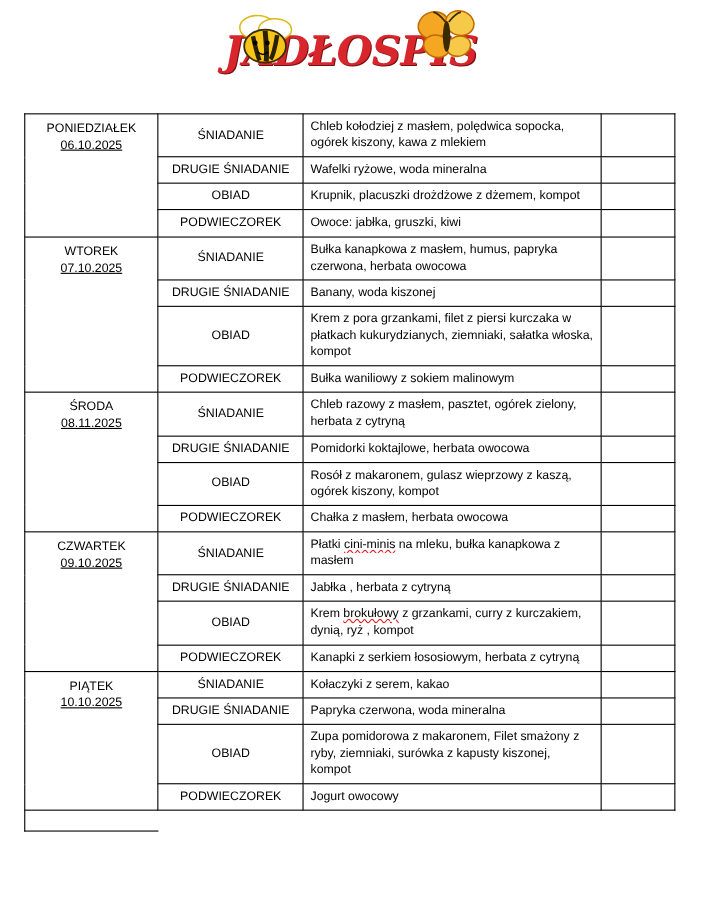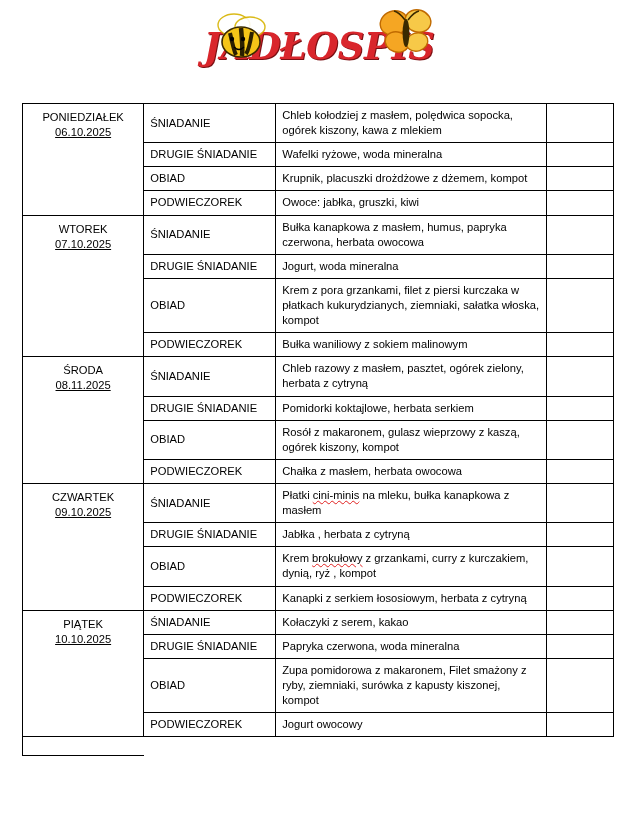--- a/index.html
+++ b/index.html
@@ -61,21 +61,21 @@
     table-layout: fixed;
   }
   .menu-table td {
     border: 1px solid #000000;
     vertical-align: middle;
     padding: 4px 6px;
     font-size: 11.2px;
     line-height: 1.35;
   }
   .col-day   { width: 112px; text-align: center; }
-  .col-meal  { width: 122px; }
+  .col-meal  { width: 122px; text-align: center; }
   .col-desc  { width: 250px; text-align: left; }
   .col-extra { width: 62px;  text-align: left; }
 
   .day-cell {
     font-size: 11.5px;
     line-height: 1.45;
   }
   .day-name { display: block; }
   .day-date { display: block; text-decoration: underline; }
   .meal-cell { font-size: 11.2px; }
@@ -161,21 +161,21 @@
         <td class="col-day day-cell" rowspan="4" style="vertical-align: top; padding-top: 6px;">
           <span class="day-name">WTOREK</span>
           <span class="day-date">07.10.2025</span>
         </td>
         <td class="col-meal meal-cell">ŚNIADANIE</td>
         <td class="col-desc">Bułka kanapkowa z masłem, humus, papryka czerwona, herbata owocowa</td>
         <td class="col-extra"></td>
       </tr>
       <tr>
         <td class="col-meal meal-cell">DRUGIE ŚNIADANIE</td>
-        <td class="col-desc">Jogurt, woda mineralna</td>
+        <td class="col-desc">Banany, woda kiszonej</td>
         <td class="col-extra"></td>
       </tr>
       <tr>
         <td class="col-meal meal-cell">OBIAD</td>
         <td class="col-desc">Krem z pora grzankami, filet z piersi kurczaka w płatkach kukurydzianych, ziemniaki, sałatka włoska, kompot</td>
         <td class="col-extra"></td>
       </tr>
       <tr>
         <td class="col-meal meal-cell">PODWIECZOREK</td>
         <td class="col-desc">Bułka waniliowy z sokiem malinowym</td>
@@ -185,21 +185,21 @@
         <td class="col-day day-cell" rowspan="4" style="vertical-align: top; padding-top: 6px;">
           <span class="day-name">ŚRODA</span>
           <span class="day-date">08.11.2025</span>
         </td>
         <td class="col-meal meal-cell">ŚNIADANIE</td>
         <td class="col-desc">Chleb razowy z masłem, pasztet, ogórek zielony, herbata z cytryną</td>
         <td class="col-extra"></td>
       </tr>
       <tr>
         <td class="col-meal meal-cell">DRUGIE ŚNIADANIE</td>
-        <td class="col-desc">Pomidorki koktajlowe, herbata serkiem</td>
+        <td class="col-desc">Pomidorki koktajlowe, herbata owocowa</td>
         <td class="col-extra"></td>
       </tr>
       <tr>
         <td class="col-meal meal-cell">OBIAD</td>
         <td class="col-desc">Rosół z makaronem, gulasz wieprzowy z kaszą, ogórek kiszony, kompot</td>
         <td class="col-extra"></td>
       </tr>
       <tr>
         <td class="col-meal meal-cell">PODWIECZOREK</td>
         <td class="col-desc">Chałka z masłem, herbata owocowa</td>

